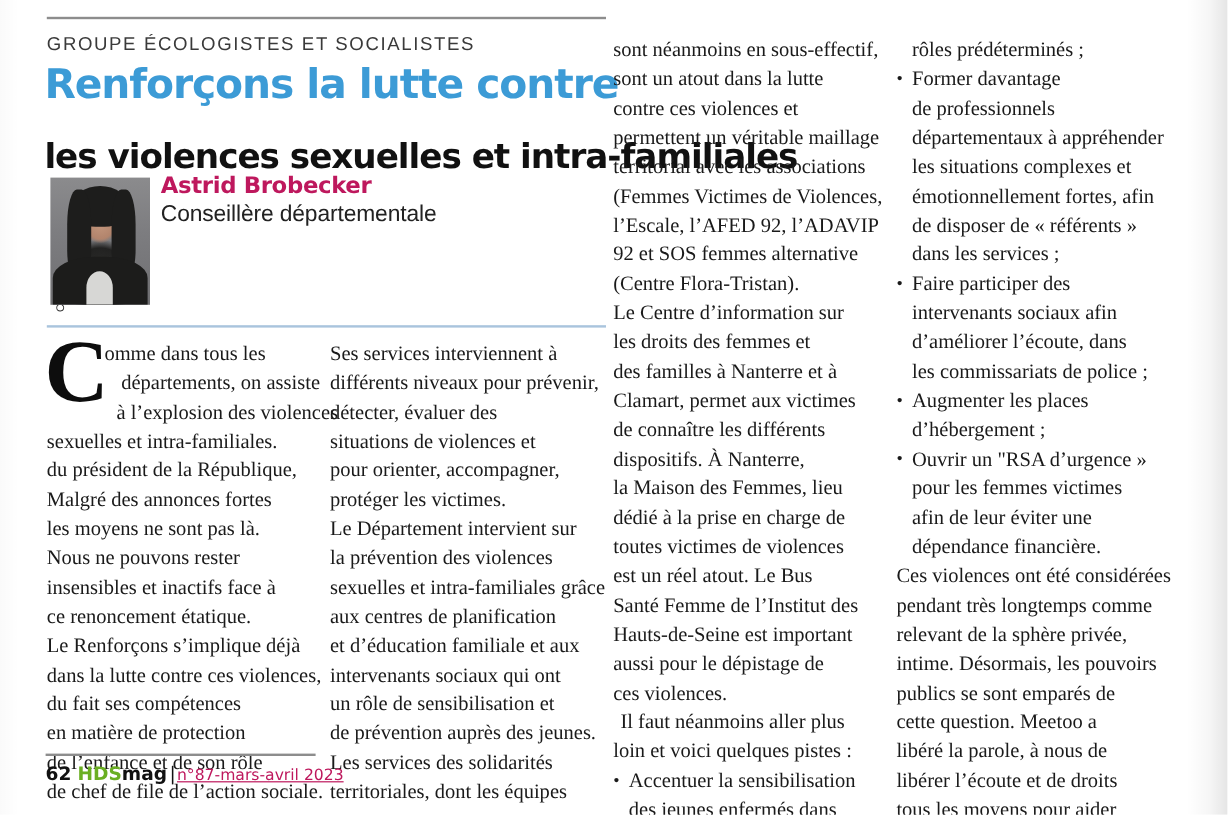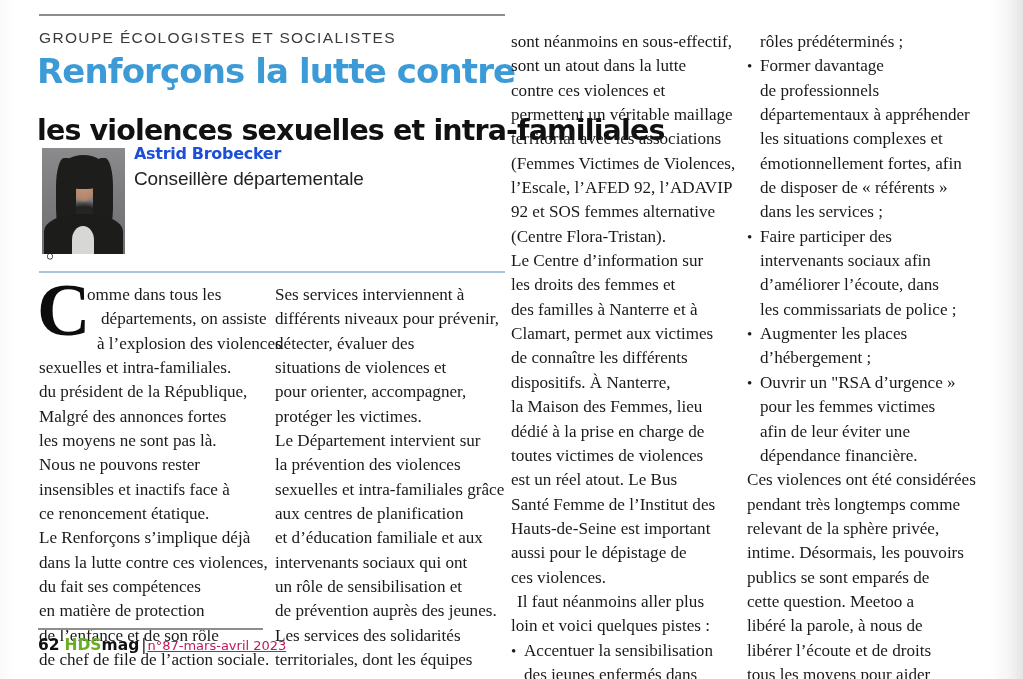--- a/index.html
+++ b/index.html
@@ -143,23 +143,23 @@
     width: 22px; height: 28px;
     background: #d7d7d5;
     border-radius: 50% 50% 0 0;
   }
 
   .author-name {
     position: absolute;
     left: 134px;
     top: 144px;
     font-family: "DejaVu Sans", sans-serif;
-    font-size: 16px;
+    font-size: 19px;
     font-weight: bold;
-    color: #1d4ed8;
+    color: #be185d;
     letter-spacing: -0.3px;
     white-space: nowrap;
   }
   .author-role {
     position: absolute;
     left: 134px;
     top: 168px;
     font-family: "Liberation Sans", sans-serif;
     font-size: 19px;
     font-weight: 400;

